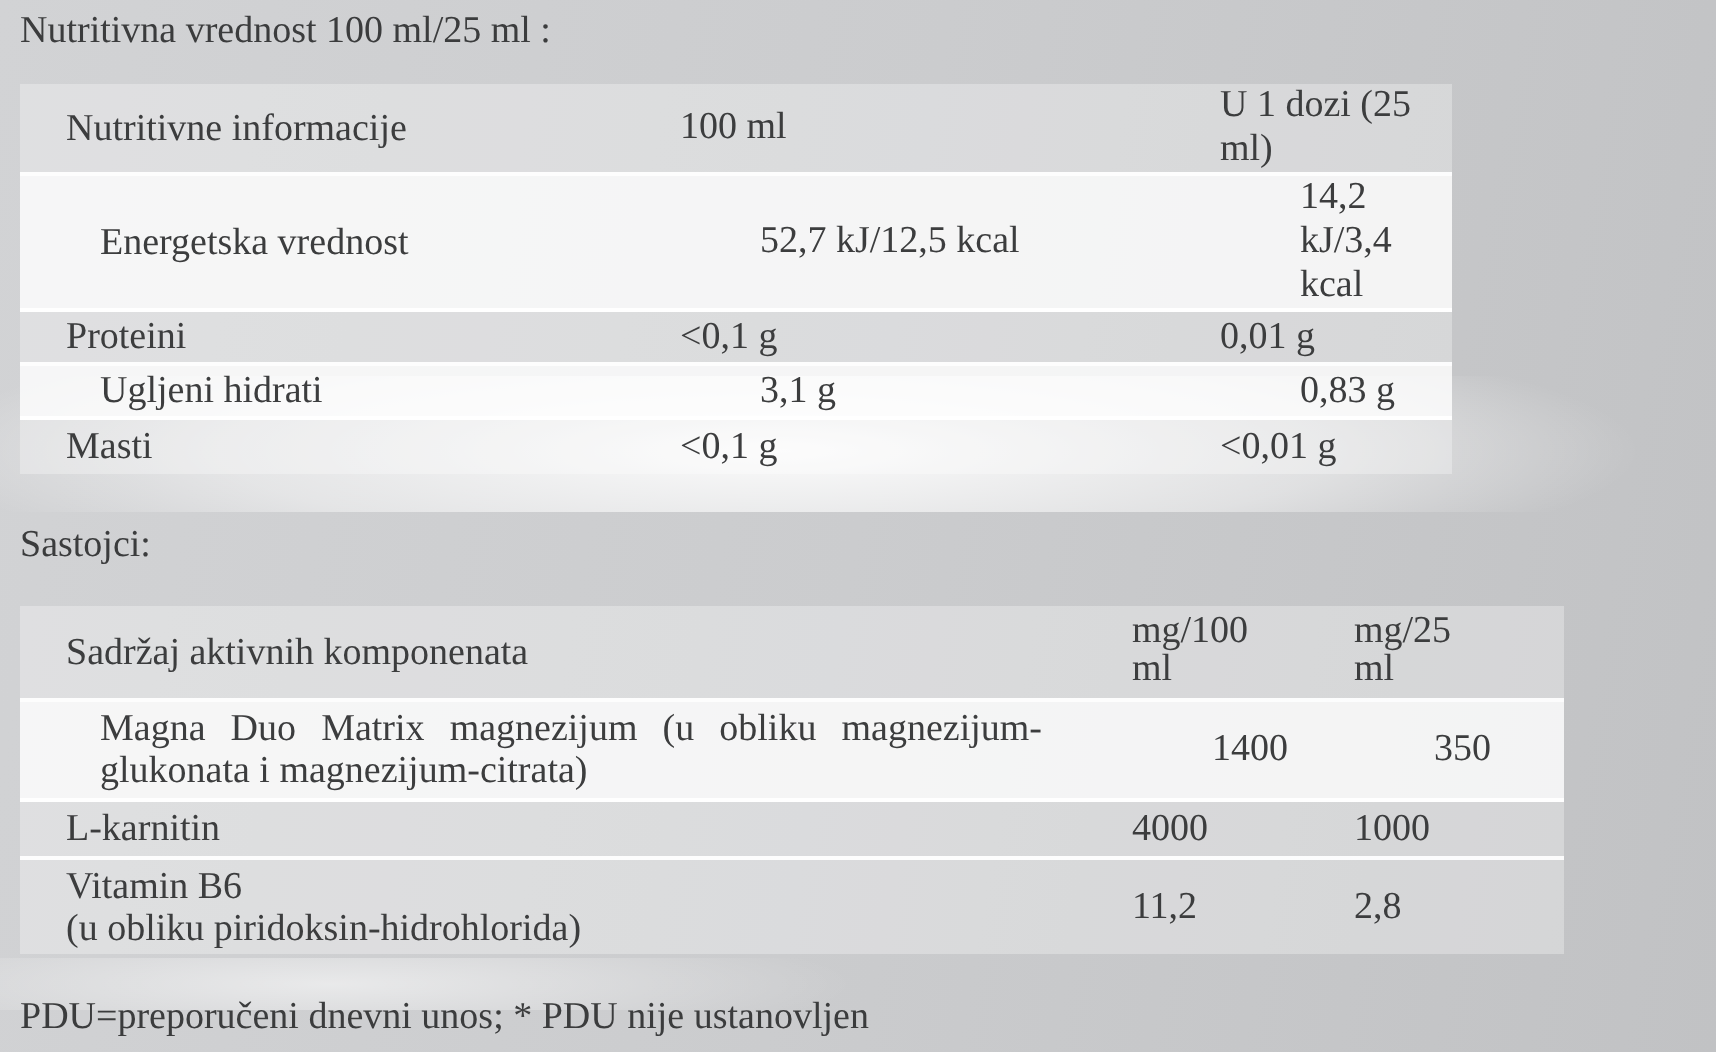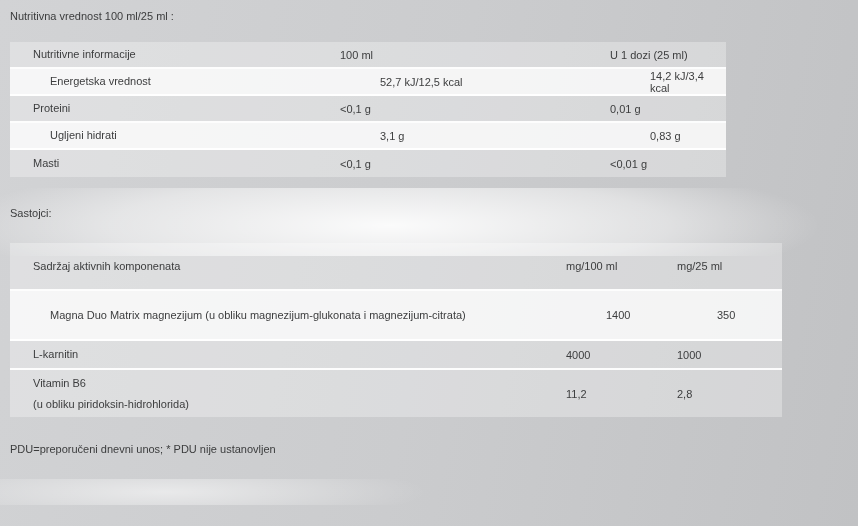--- a/index.html
+++ b/index.html
@@ -1,20 +1,20 @@
 <!DOCTYPE html>
 <html><head>
 <meta charset="utf-8">
 <style>
   html,body { margin:0; padding:0; }
   .page {
     width:858px; height:526px;
     position:relative; overflow:hidden;
-    font-family:Liberation Sans, sans-serif;
-    font-size:11px; color:#3c3d3e;
+    font-family:Liberation Serif, serif;
+    font-size:19px; color:#3c3d3e;
     background:linear-gradient(100deg,#d2d3d5 0%,#cbccce 50%,#c1c2c4 100%);
   }
   .sheen-mid {
     position:absolute; left:-60px; right:-60px; top:188px; height:68px;
     background:radial-gradient(55% 130% at 46% 55%,
       rgba(255,255,255,0.92) 0%, rgba(255,255,255,0.45) 52%, rgba(255,255,255,0) 80%);
     pointer-events:none;
   }
   .sheen-bottom {
     position:absolute; left:-80px; width:700px; top:479px; height:26px;

